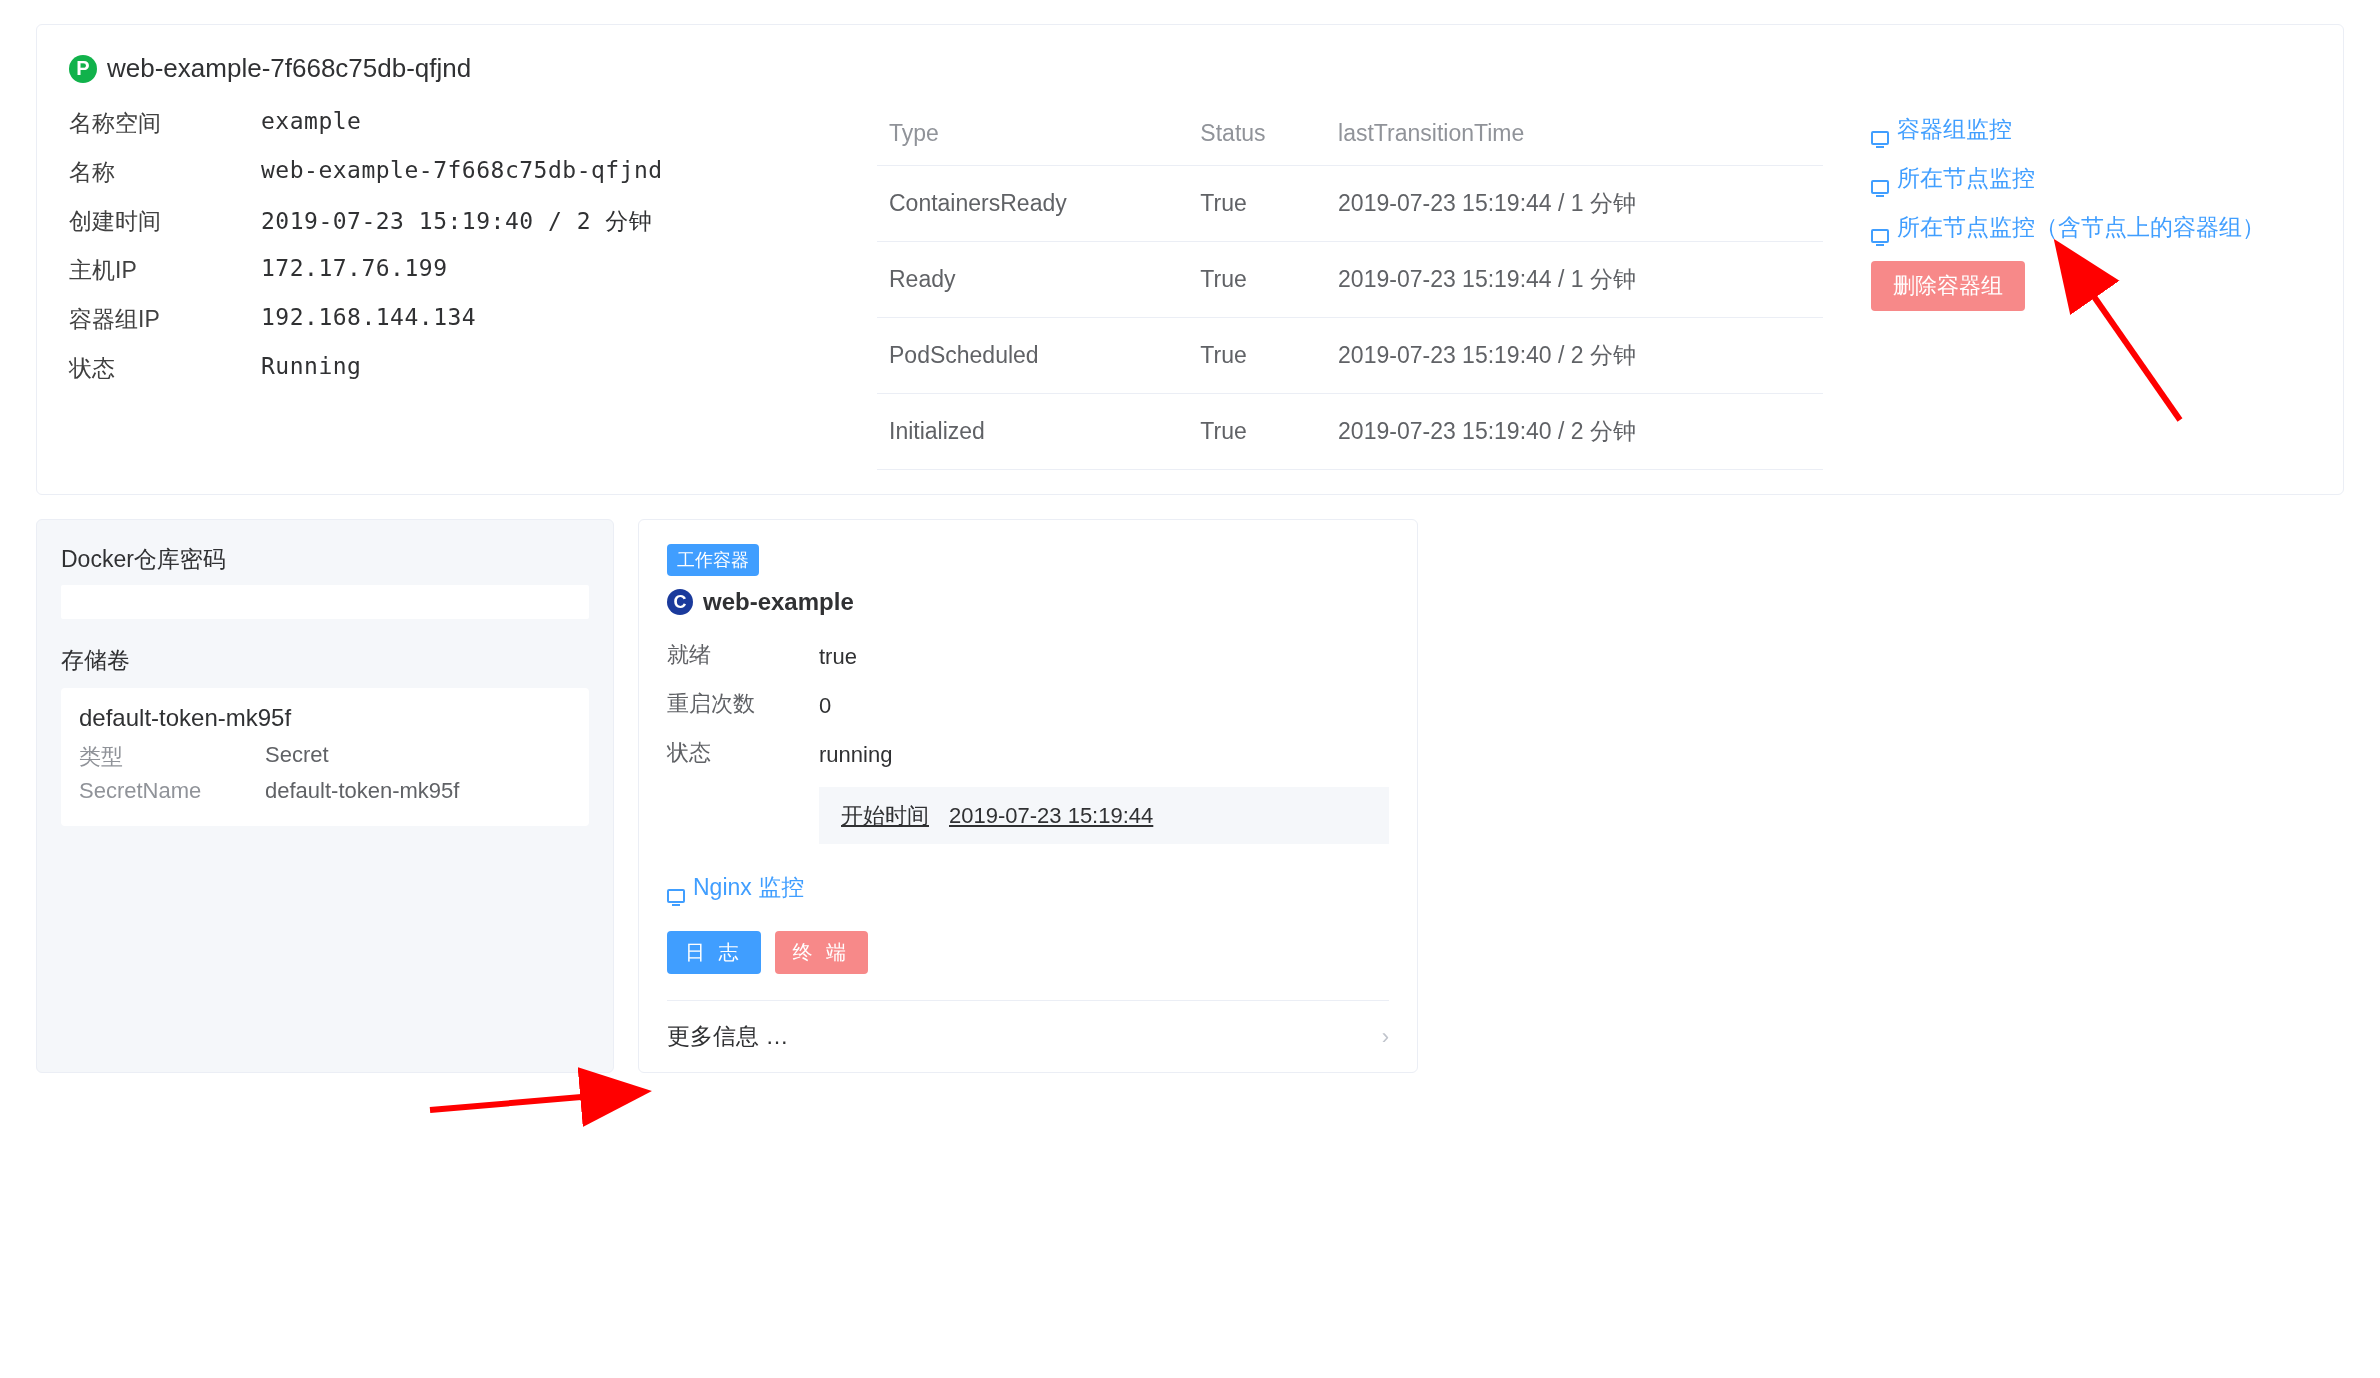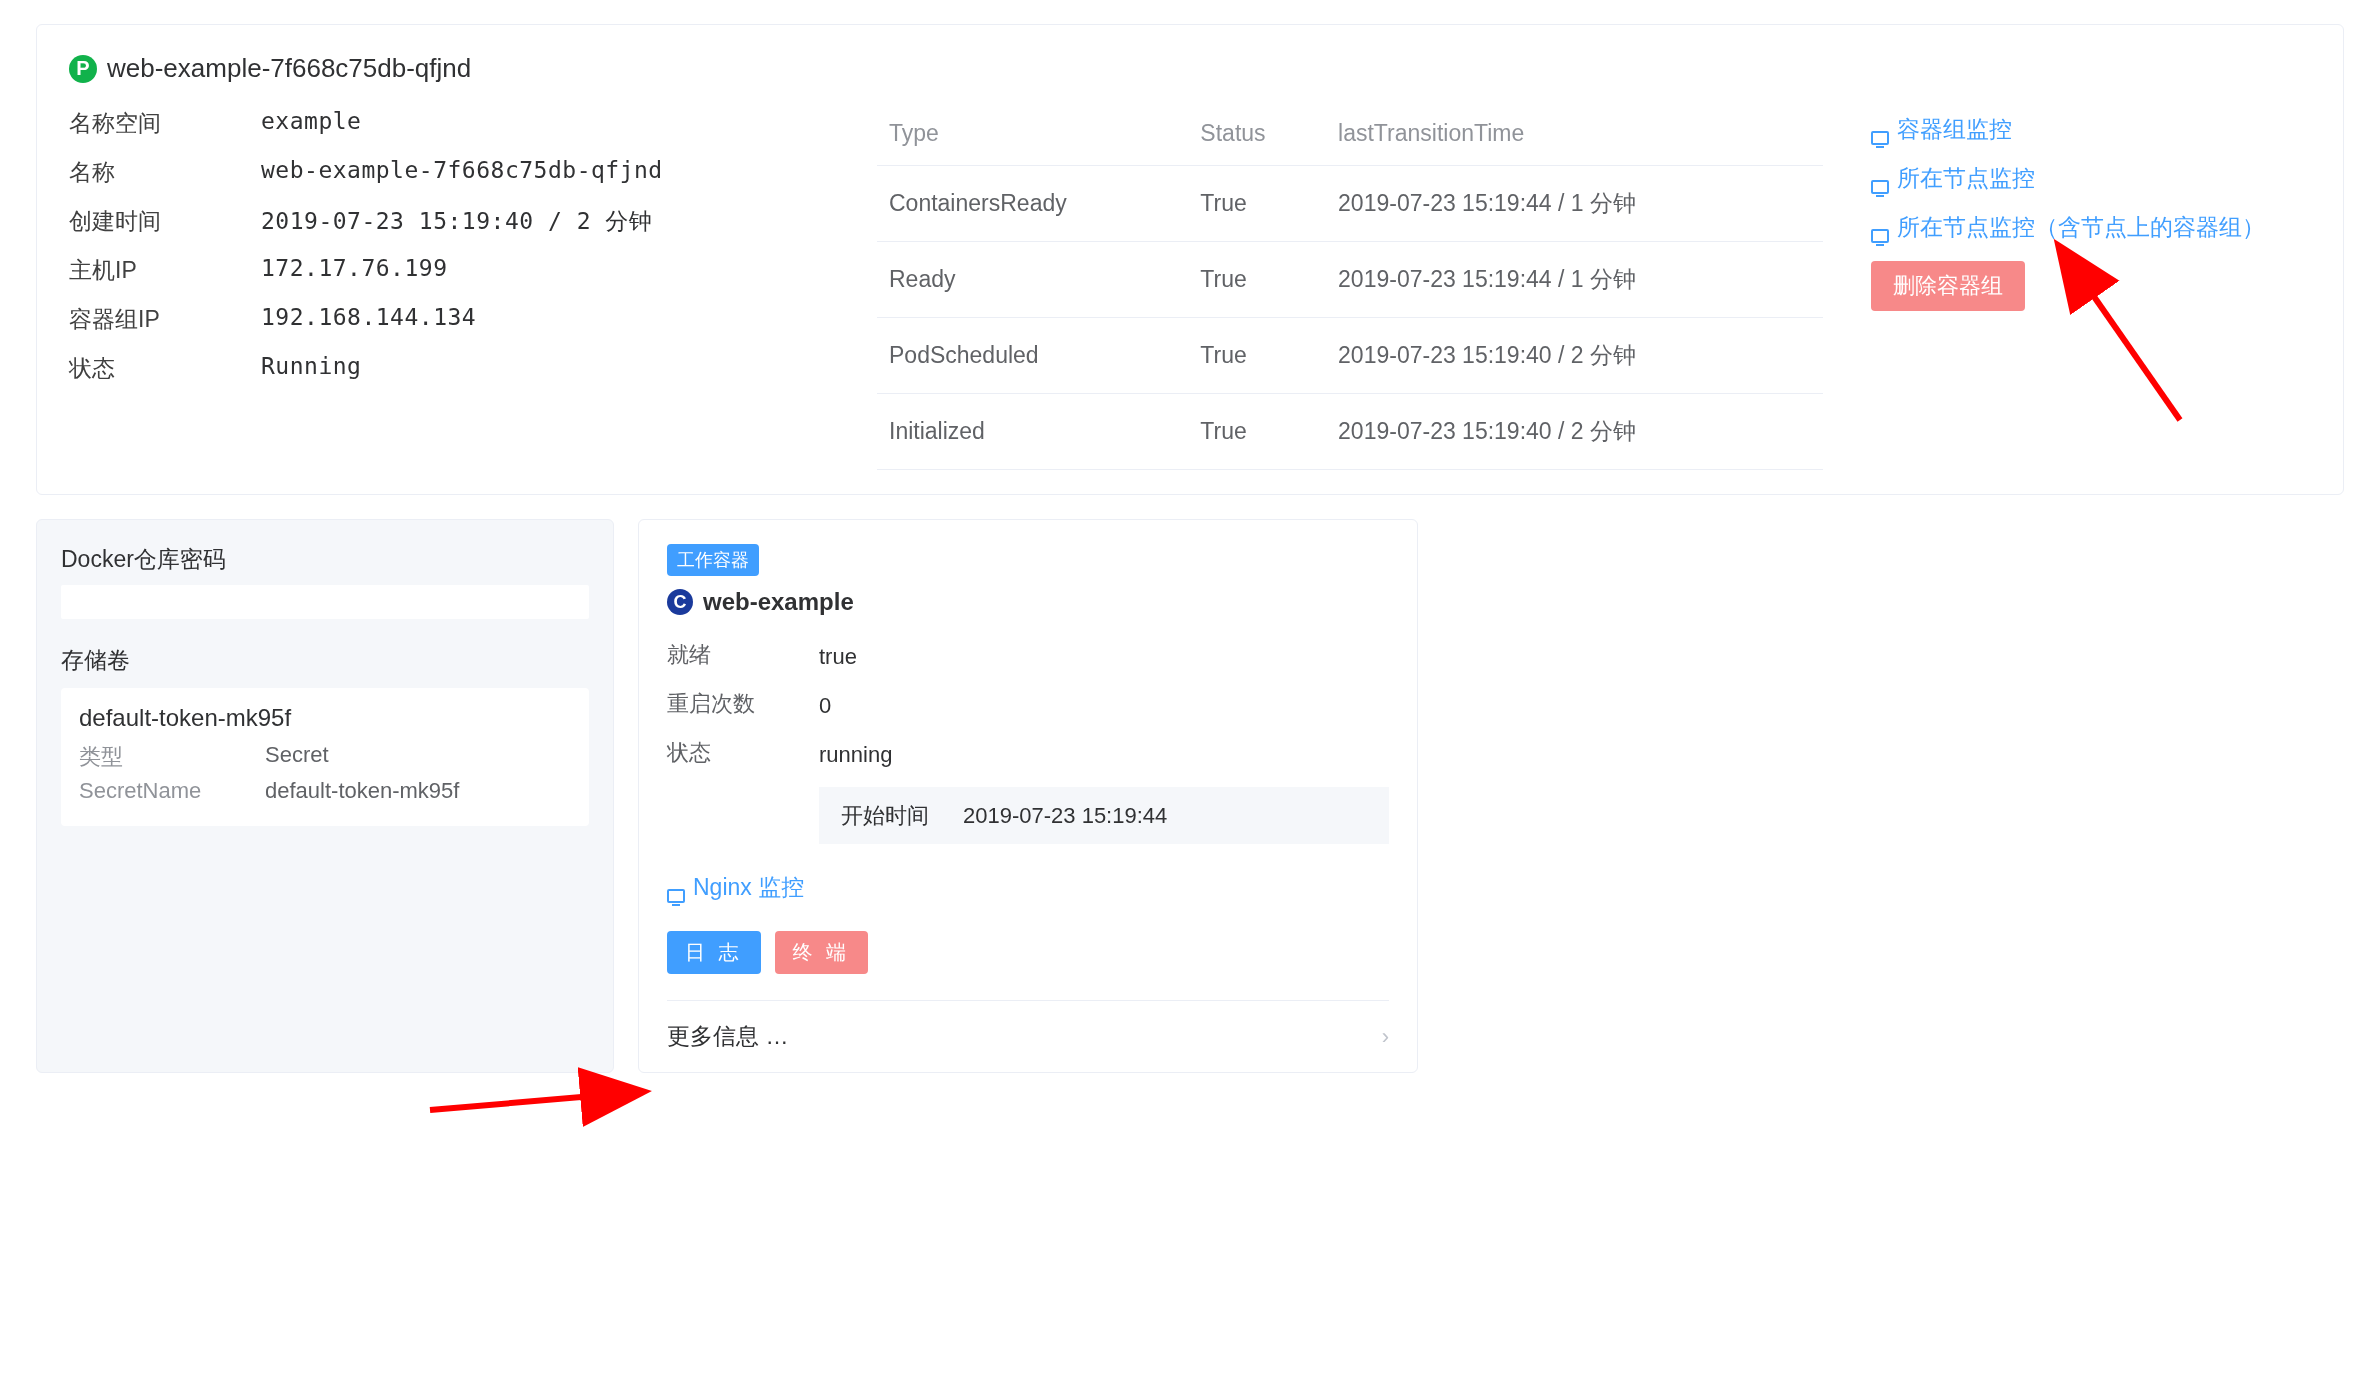--- a/index.html
+++ b/index.html
@@ -68,21 +68,21 @@
       border: 1px solid #ebeef5;
       border-radius: 6px;
       padding: 24px 28px 0 28px;
     }
     .tag { display: inline-block; background: #409eff; color: #fff; font-size: 18px; padding: 4px 10px; border-radius: 4px; margin-bottom: 12px; }
     .container-title-row { display: flex; align-items: center; gap: 10px; margin-bottom: 24px; }
     .container-name { font-size: 24px; font-weight: 700; color: #303133; }
     .ckv { display: flex; margin-bottom: 16px; font-size: 22px; }
     .ckv .cl { color: #606266; flex: 0 0 152px; }
     .ckv .cv { color: #303133; flex: 1; line-height: 1.5; }
-    .state-box { background: #f5f7fa; padding: 12px 22px; display: flex; gap: 34px; align-items: flex-start; }
+    .state-box { background: #f5f7fa; padding: 12px 22px; display: flex; gap: 20px; align-items: flex-start; text-decoration: underline; }
     .state-box .sl { color: #303133; }
     .state-box .sv { color: #303133; }
     .nginx-row { margin: 28px 0 22px 0; }
     .btn-row { display: flex; gap: 14px; margin-bottom: 26px; }
     .more-row { display: flex; justify-content: space-between; align-items: center; padding: 20px 0; border-top: 1px solid #ebeef5; color: #303133; cursor: pointer; }
     .chevron { color: #c0c4cc; font-size: 22px; }
     .arrow { position: absolute; pointer-events: none; }
     .arrow svg { overflow: visible; }
   </style>
 </head>

